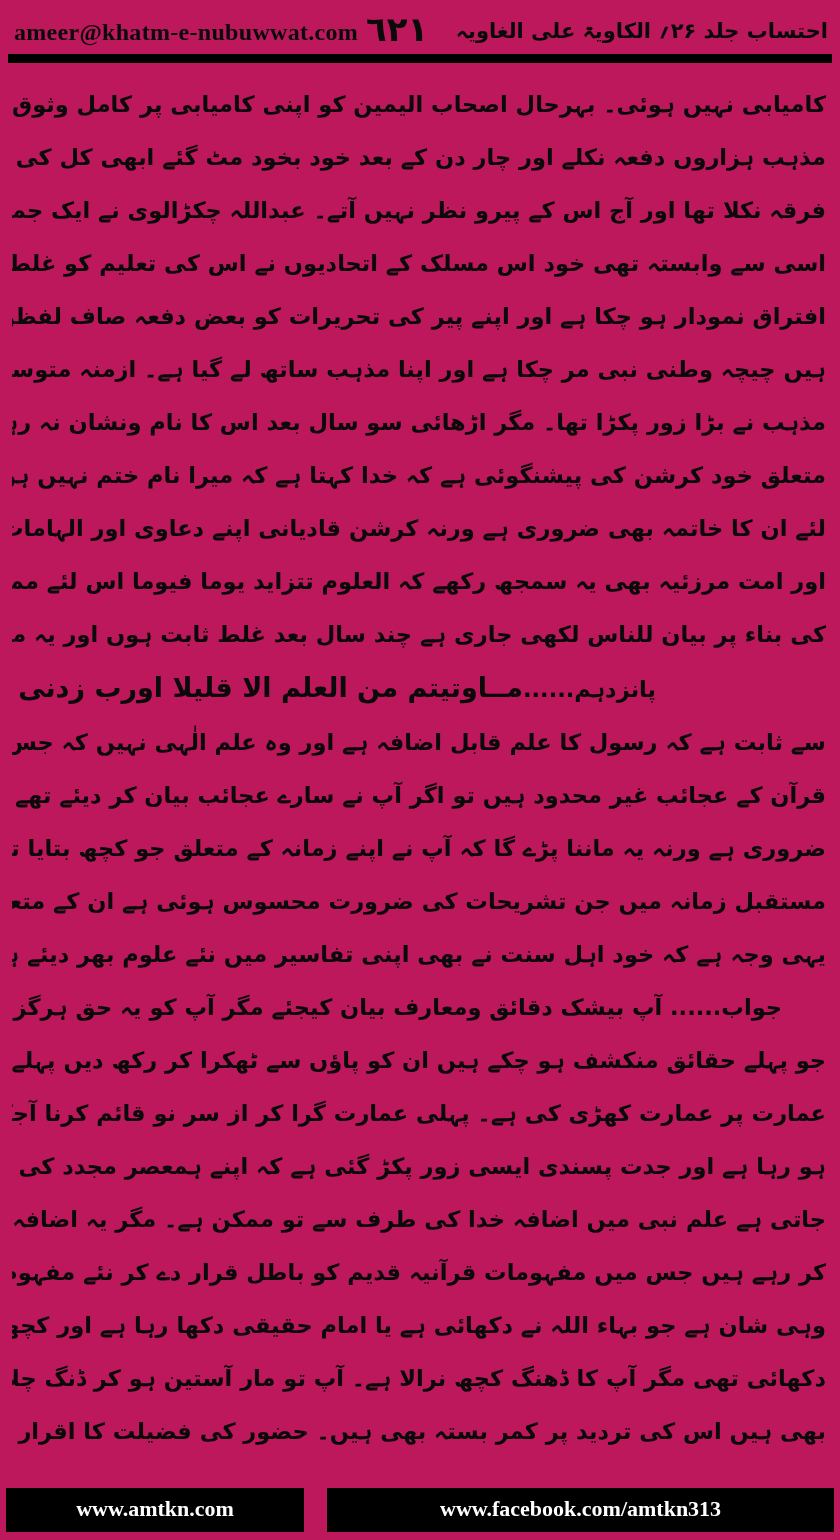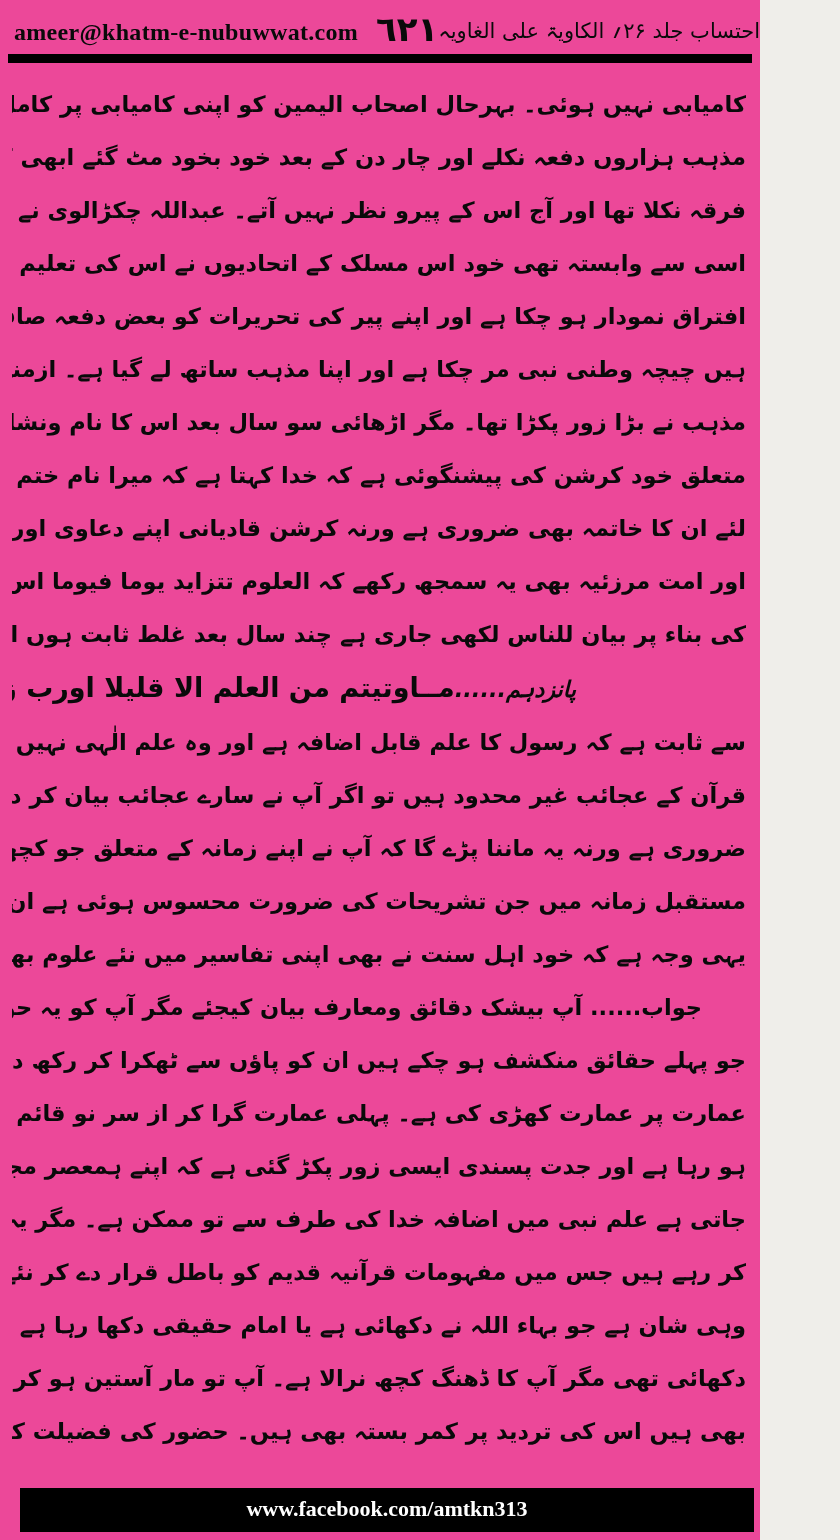--- a/index.html
+++ b/index.html
@@ -4,49 +4,49 @@
 <style>
   * { margin:0; padding:0; box-sizing:border-box; }
   html, body { width:840px; }
   body {
     width:840px; height:1540px;
     background:#efeeea;
     font-family:"DejaVu Sans", sans-serif;
   }
   .page {
     position:relative;
-    width:760px; height:1540px;
-    background:#ec4899;
+    width:840px; height:1540px;
+    background:#be185d;
     color:#0a0a0a;
     overflow:hidden;
   }
   
   .page-header {
     display:flex;
     align-items:flex-end;
     padding:12px 12px 0 14px;
   }
   .email {
     font-family:"Liberation Serif", serif;
     font-weight:bold;
     font-size:24px;
     letter-spacing:.3px;
     white-space:nowrap;
   }
   .page-number {
     font-weight:bold;
     font-size:34px;
     line-height:1;
-    margin-left:18px;
+    margin-left:8px;
     direction:rtl;
   }
   .book-title {
     margin-left:auto;
     direction:rtl;
-    font-weight:normal;
+    font-weight:bold;
     font-size:21px;
     white-space:nowrap;
     padding-bottom:3px;
   }
   .header-rule {
     height:9px;
     background:#000;
     margin:8px 8px 0 8px;
   }
   
@@ -61,21 +61,21 @@
     line-height:53px;
     white-space:nowrap;
     overflow:hidden;
   }
   .text-line.indent { padding-right:44px; }
   .quote-line {
     display:flex;
     align-items:baseline;
     padding-right:170px;
   }
-  .quote-label { white-space:nowrap;font-style:italic; }
+  .quote-label { white-space:nowrap; }
   .quote-text {
     flex:1;
     text-align:center;
     font-size:27px;
     white-space:nowrap;
     overflow:hidden;
   }
   
   .page-footer {
     position:absolute;
@@ -136,16 +136,17 @@
       <div class="text-line">عمارت پر عمارت کھڑی کی ہے۔ پہلی عمارت گرا کر از سر نو قائم کرنا آجکل کے مجدد دین اسلام کا شیوہ</div>
       <div class="text-line">ہو رہا ہے اور جدت پسندی ایسی زور پکڑ گئی ہے کہ اپنے ہمعصر مجدد کی بنیاد دکھی آنکھوں کا شہتیر بن</div>
       <div class="text-line">جاتی ہے علم نبی میں اضافہ خدا کی طرف سے تو ممکن ہے۔ مگر یہ اضافہ ناممکن ہے جو آپ جیسے</div>
       <div class="text-line">کر رہے ہیں جس میں مفہومات قرآنیہ قدیم کو باطل قرار دے کر نئے مفہوم قائم کیے جائیں۔ یہ تو</div>
       <div class="text-line">وہی شان ہے جو بہاء اللہ نے دکھائی ہے یا امام حقیقی دکھا رہا ہے اور کچھ مرزائے قادیانی نے بھی</div>
       <div class="text-line">دکھائی تھی مگر آپ کا ڈھنگ کچھ نرالا ہے۔ آپ تو مار آستین ہو کر ڈنگ چلاتے آتے ہیں حدیث مانتے</div>
       <div class="text-line">بھی ہیں اس کی تردید پر کمر بستہ بھی ہیں۔ حضور کی فضیلت کا اقرار بھی ہے لیکن گھٹاتے گھٹاتے علمی</div>
     </main>
 
   <footer class="page-footer">
+    <div class="footer-seg">www.amtkn.com</div>
     <div class="footer-seg wide">www.facebook.com/amtkn313</div>
   </footer>
 
 </div>
 
 </body></html>

